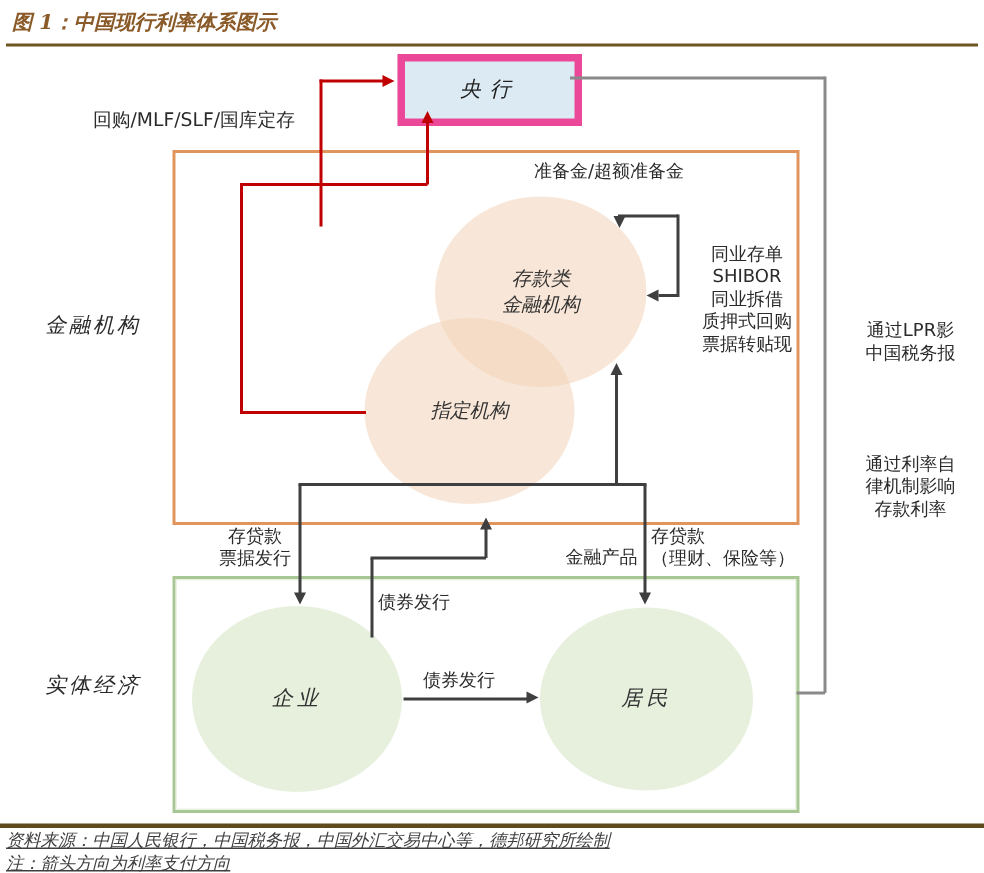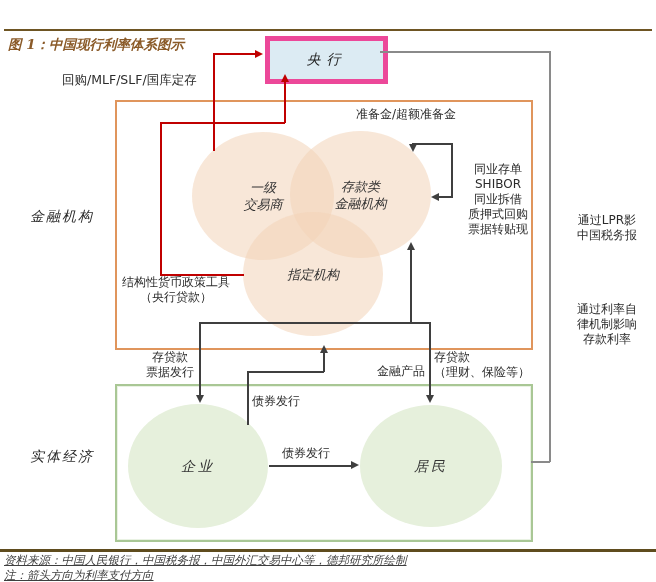--- a/index.html
+++ b/index.html
@@ -15,21 +15,21 @@
   .t-right-r{border-top:4px solid transparent;border-bottom:4px solid transparent;border-left:8px solid #c00000;}
   .t-up-r{border-left:4px solid transparent;border-right:4px solid transparent;border-bottom:8px solid #c00000;}
   .t-up-k{border-left:4px solid transparent;border-right:4px solid transparent;border-bottom:8px solid #3f3f3f;}
   .t-down-k{border-left:4px solid transparent;border-right:4px solid transparent;border-top:8px solid #3f3f3f;}
   .t-left-k{border-top:4px solid transparent;border-bottom:4px solid transparent;border-right:8px solid #3f3f3f;}
   .t-right-k{border-top:4px solid transparent;border-bottom:4px solid transparent;border-left:8px solid #3f3f3f;}
   .circle{position:absolute;border-radius:50%;z-index:1;display:flex;flex-direction:column;
           align-items:center;justify-content:center;font-size:13px;line-height:17px;color:#333;}
   .peach{background:rgba(243,211,184,0.55);}
   .greenc{background:#e6f0dc;}
-  #title{position:absolute;left:8px;top:6px;font-size:13.5px;font-weight:bold;color:#8a5a28;z-index:5;margin-top:30px;}
+  #title{position:absolute;left:8px;top:6px;font-size:13.5px;font-weight:bold;color:#8a5a28;z-index:5;}
   #title-rule{position:absolute;left:4px;top:29px;width:648px;height:2px;background:#6e5523;z-index:5;}
   #footer-rule{position:absolute;left:0;top:549px;width:656px;height:2.5px;background:#5f4c1e;z-index:5;}
   .foot{position:absolute;left:4px;font-size:11.5px;color:#3f3f3f;z-index:5;white-space:nowrap;text-decoration:underline;}
   #cb-box{position:absolute;left:265px;top:36px;width:113px;height:38px;background:#dcebf3;
           border:5px solid #ec4899;z-index:2;display:flex;align-items:center;justify-content:center;
           font-size:14px;letter-spacing:6px;color:#222;}
   #fi-box{position:absolute;left:115px;top:100px;width:414px;height:246px;border:2px solid #e0955c;z-index:0;}
   #re-box{position:absolute;left:115px;top:384px;width:414px;height:154px;border:2px solid #a9c795;
           box-shadow:inset 0 0 0 1px #e9f2e3;z-index:0;}
   .sector{position:absolute;font-size:14px;letter-spacing:2px;color:#2b2b2b;z-index:4;}
@@ -42,24 +42,20 @@
   <div id="title" class="kai">图 1：中国现行利率体系图示</div>
   <div id="title-rule"></div>
 
   <div id="fi-box"></div>
   <div id="re-box"></div>
   <div class="sector kai" style="left:30px;top:208px;">金融机构</div>
   <div class="sector kai" style="left:30px;top:448px;">实体经济</div>
 
   <div id="cb-box" class="kai">央行</div>
 
-  <div class="circle peach kai" style="left:192px;top:132px;width:142px;height:128px;">
-    <span>一级</span>
-    <span>交易商</span>
-  </div>
   <div class="circle peach kai" style="left:290px;top:131px;width:141px;height:127px;">
     <span>存款类</span>
     <span>金融机构</span>
   </div>
   <div class="circle peach kai" style="left:243px;top:212px;width:140px;height:124px;">
     <span>指定机构</span>
   </div>
 
   <div class="circle greenc kai" style="left:128px;top:404px;width:140px;height:124px;font-size:14px;letter-spacing:3px;">
     <span>企业</span>
@@ -108,24 +104,20 @@
   <div class="lbl" style="left:356px;top:107px;width:130px;">准备金/超额准备金</div>
 
   <div class="lbl ctr" style="left:456px;top:162px;width:84px;">
     <div>同业存单</div>
     <div>SHIBOR</div>
     <div>同业拆借</div>
     <div>质押式回购</div>
     <div>票据转贴现</div>
   </div>
 
-  <div class="lbl ctr" style="left:105px;top:275px;width:142px;">
-    <div>结构性货币政策工具</div>
-    <div>（央行贷款）</div>
-  </div>
 
   <div class="lbl ctr" style="left:135px;top:350px;width:70px;">
     <div>存贷款</div>
     <div>票据发行</div>
   </div>
 
   <div class="lbl" style="left:377px;top:364px;">金融产品</div>
 
   <div class="lbl" style="left:434px;top:350px;">
     <div>存贷款</div>

